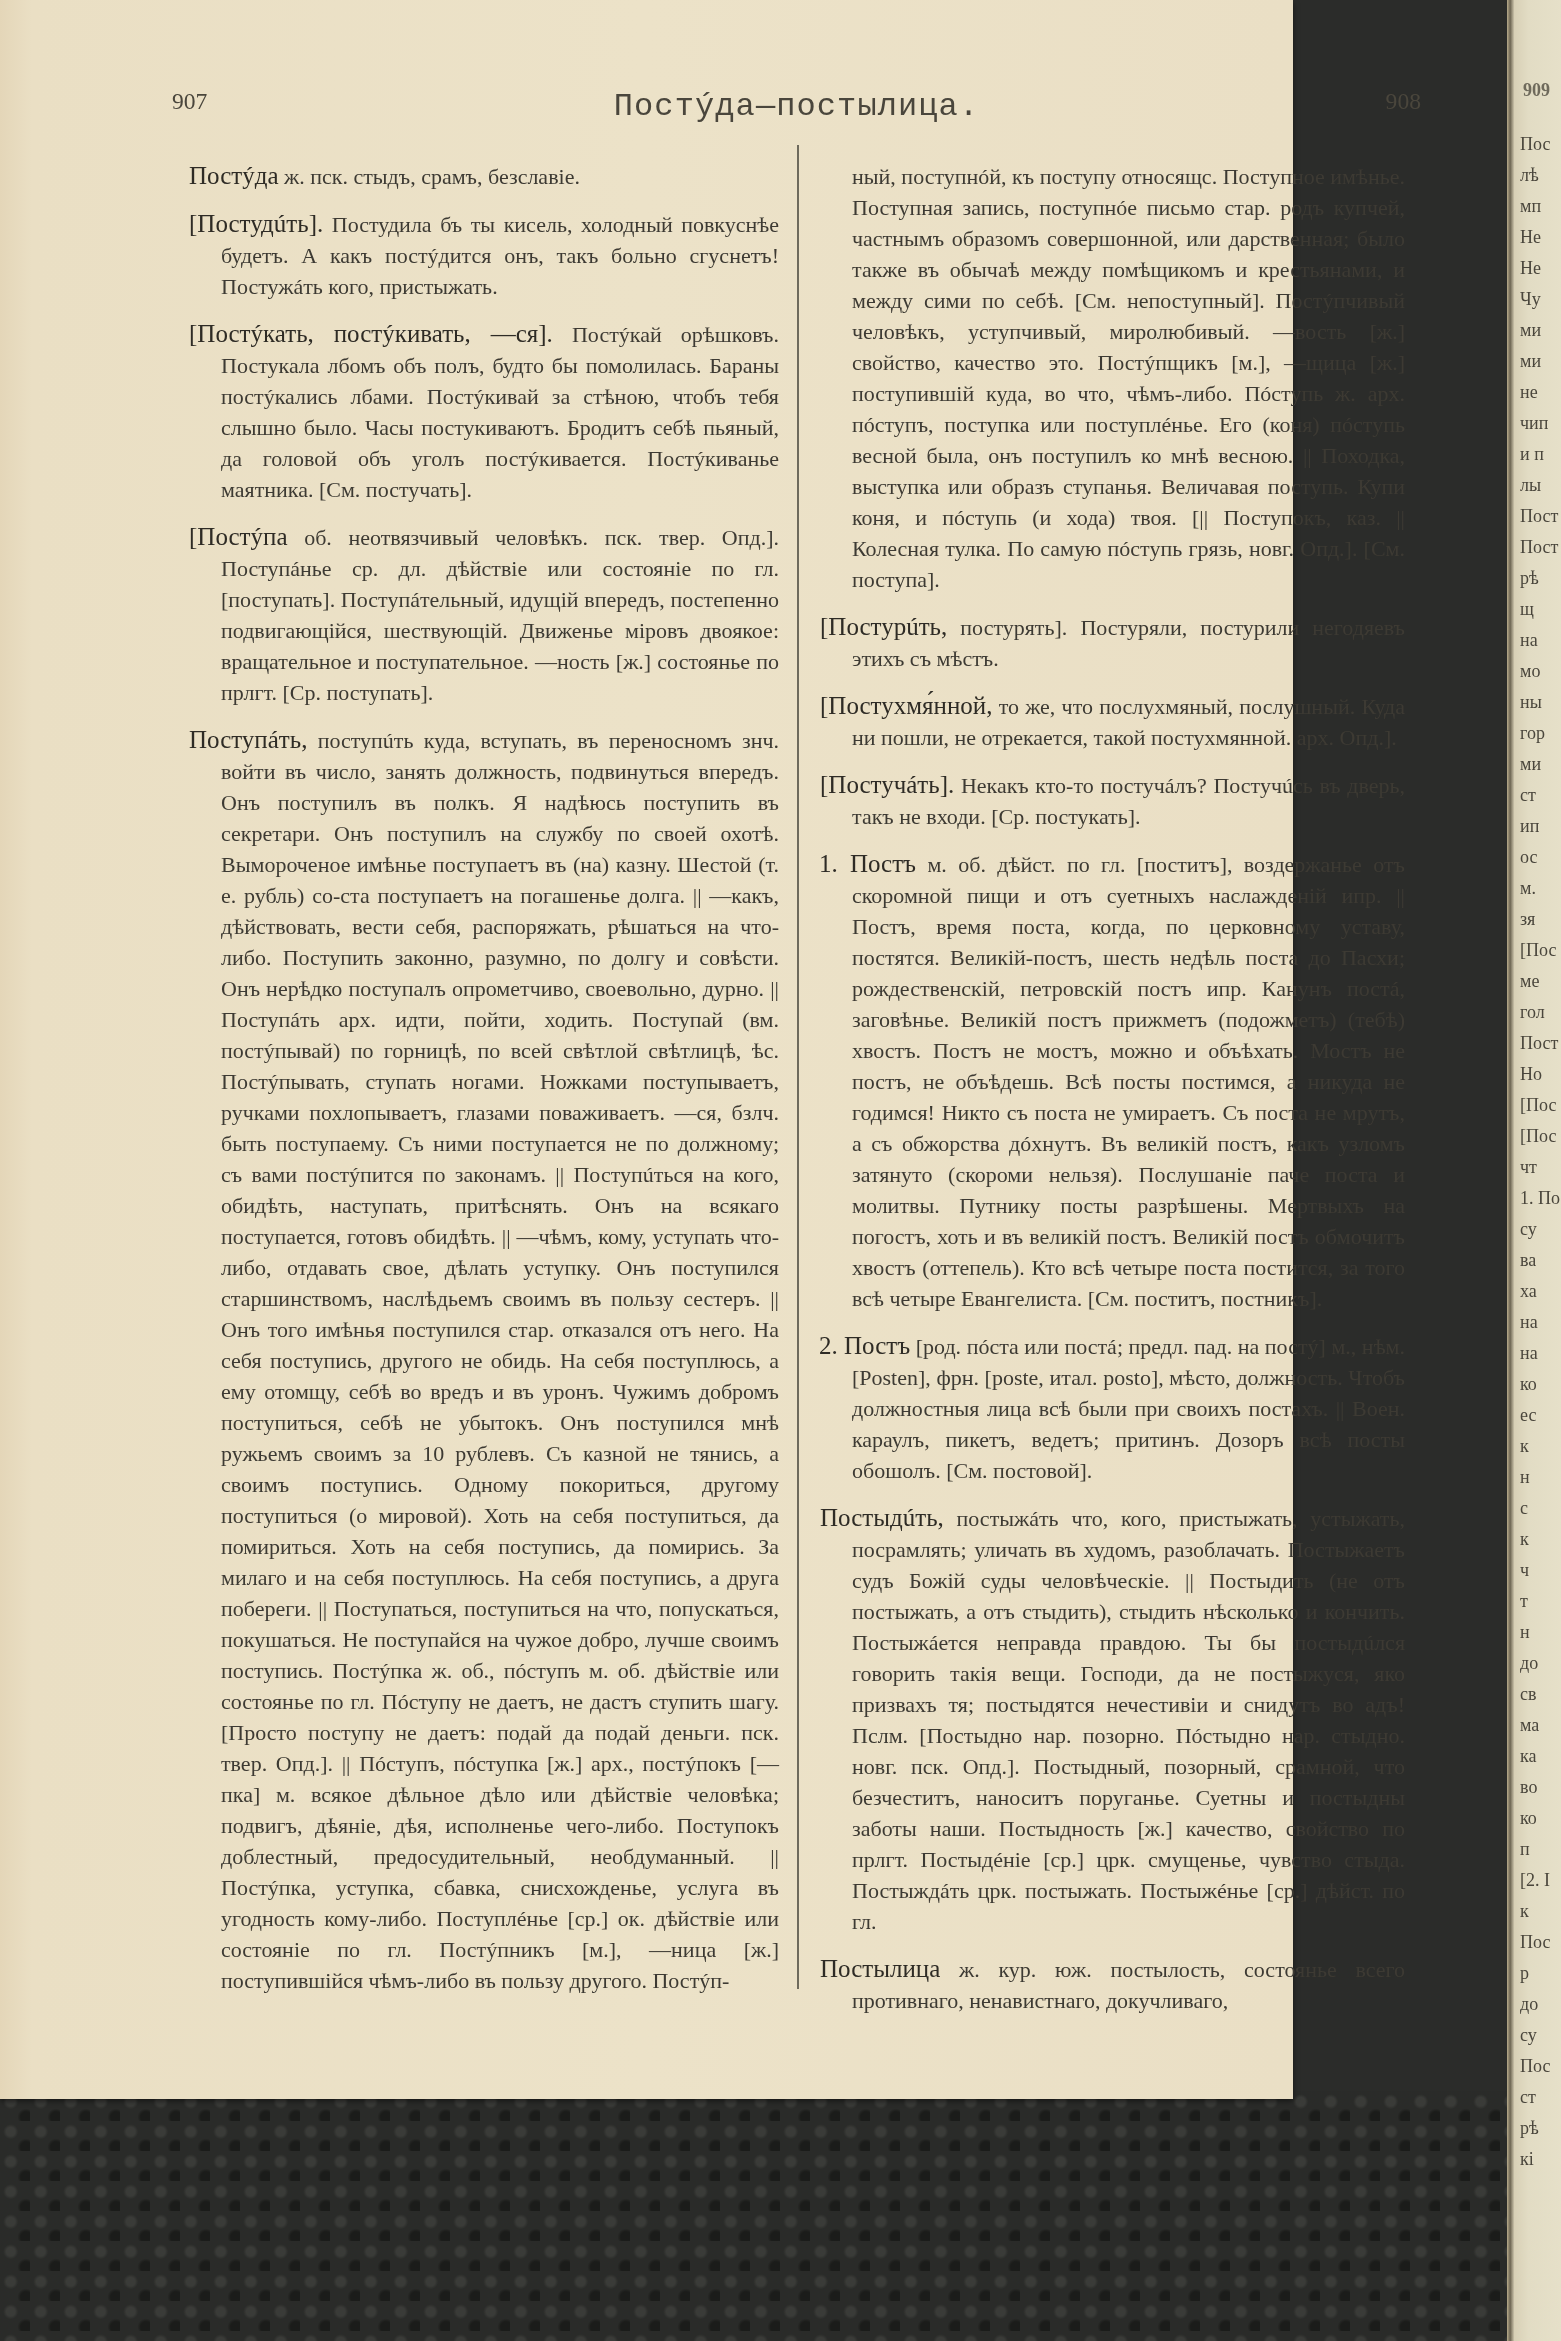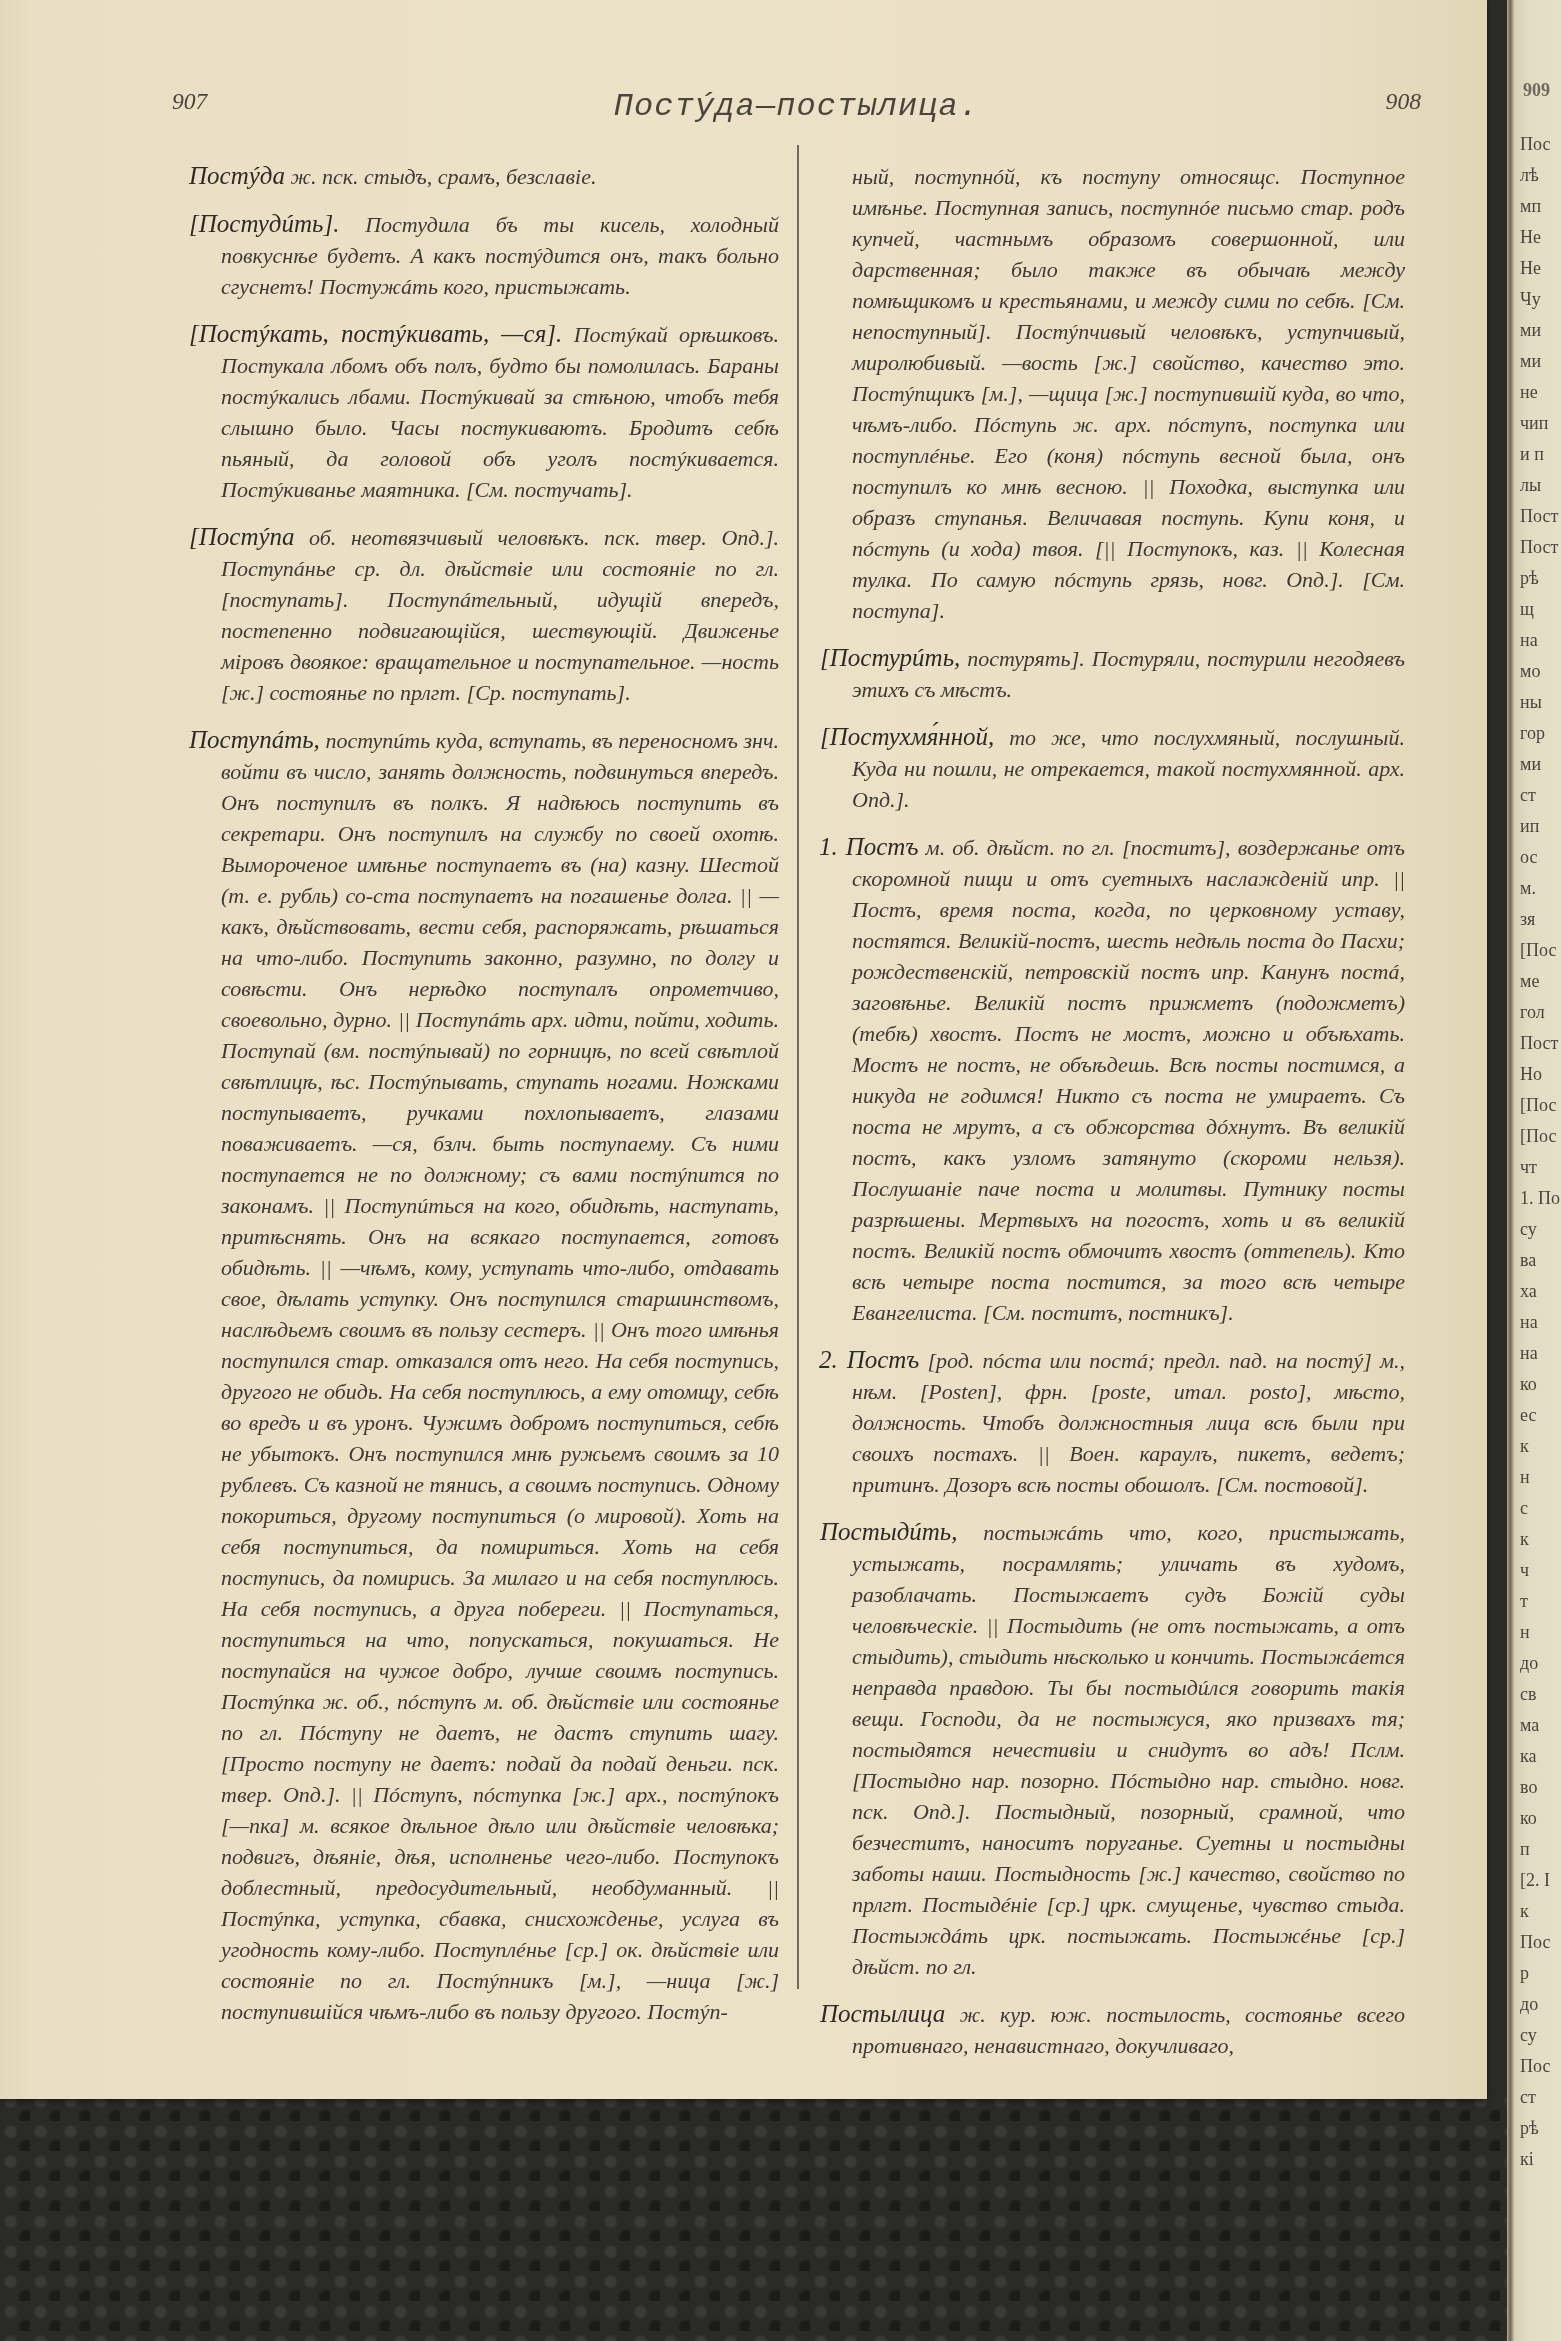--- a/index.html
+++ b/index.html
@@ -9,24 +9,23 @@
     font-family:"Liberation Serif", "DejaVu Serif", serif;
   }
   .backdrop {
     position:absolute; left:0; top:2091px; width:1561px; height:251px;
     background:
       radial-gradient(circle at 10.7px 10.7px, #3a3b38 4.3px, transparent 7.5px) 0 0/30px 30px,
       radial-gradient(circle at 26px 26px, #1b1c1a 5.4px, transparent 8.6px) 0 0/30px 30px,
       #2a2b29;
   }
   .paper {
-    position:absolute; left:0; top:0; width:1487px; height:2099px;
+    position:absolute; left:0; top:0; width:1293px; height:2099px;
     background:linear-gradient(90deg,#e4d6b8 0px,#eadfc4 32px,#ece2c8 643px,#eadfc5 1287px,#e2d5b6 1501px);
     box-shadow: 0 3.2px 5.4px rgba(0,0,0,.5);
-    font-style: italic;
   }
   .next-page {
     position:absolute; left:1507px; top:0; width:55px; height:2342px;
     background:linear-gradient(90deg,#b9ac8c 0px,#6d6552 3.2px,#d8d0b6 7.5px,#e2dcc4 21.4px,#e6e0c9 55px);
     overflow:hidden;
   }
   .next-page .frag-num {
     position:absolute; left:16px; top:80px; font-size:18px; color:#6f6a5c;
     font-family:"Liberation Serif", serif;
     font-weight:bold;
@@ -146,19 +145,20 @@
     <p class="entry"><span class="hw">[Постýпа</span><span> об. неотвязчивый человѣкъ. пск. твер. Опд.]. Поступáнье ср. дл. дѣйствіе или состояніе по гл. [поступать]. Поступáтельный, идущій впередъ, постепенно подвигающійся, шествующій. Движенье міровъ двоякое: вращательное и поступательное. —ность [ж.] состоянье по прлгт. [Ср. поступать].</span></p>
     <p class="entry"><span class="hw">Поступáть,</span><span> поступúть куда, вступать, въ переносномъ знч. войти въ число, занять должность, подвинуться впередъ. Онъ поступилъ въ полкъ. Я надѣюсь поступить въ секретари. Онъ поступилъ на службу по своей охотѣ. Вымороченое имѣнье поступаетъ въ (на) казну. Шестой (т. е. рубль) со-ста поступаетъ на погашенье долга. || —какъ, дѣйствовать, вести себя, распоряжать, рѣшаться на что-либо. Поступить законно, разумно, по долгу и совѣсти. Онъ нерѣдко поступалъ опрометчиво, своевольно, дурно. || Поступáть арх. идти, пойти, ходить. Поступай (вм. постýпывай) по горницѣ, по всей свѣтлой свѣтлицѣ, ѣс. Постýпывать, ступать ногами. Ножками поступываетъ, ручками похлопываетъ, глазами поваживаетъ. —ся, бзлч. быть поступаему. Съ ними поступается не по должному; съ вами постýпится по законамъ. || Поступúться на кого, обидѣть, наступать, притѣснять. Онъ на всякаго поступается, готовъ обидѣть. || —чѣмъ, кому, уступать что-либо, отдавать свое, дѣлать уступку. Онъ поступился старшинствомъ, наслѣдьемъ своимъ въ пользу сестеръ. || Онъ того имѣнья поступился стар. отказался отъ него. На себя поступись, другого не обидь. На себя поступлюсь, а ему отомщу, себѣ во вредъ и въ уронъ. Чужимъ добромъ поступиться, себѣ не убытокъ. Онъ поступился мнѣ ружьемъ своимъ за 10 рублевъ. Съ казной не тянись, а своимъ поступись. Одному покориться, другому поступиться (о мировой). Хоть на себя поступиться, да помириться. Хоть на себя поступись, да помирись. За милаго и на себя поступлюсь. На себя поступись, а друга побереги. || Поступаться, поступиться на что, попускаться, покушаться. Не поступайся на чужое добро, лучше своимъ поступись. Постýпка ж. об., пóступъ м. об. дѣйствіе или состоянье по гл. Пóступу не даетъ, не дастъ ступить шагу. [Просто поступу не даетъ: подай да подай деньги. пск. твер. Опд.]. || Пóступъ, пóступка [ж.] арх., постýпокъ [—пка] м. всякое дѣльное дѣло или дѣйствіе человѣка; подвигъ, дѣяніе, дѣя, исполненье чего-либо. Поступокъ доблестный, предосудительный, необдуманный. || Постýпка, уступка, сбавка, снисхожденье, услуга въ угодность кому-либо. Поступлéнье [ср.] ок. дѣйствіе или состояніе по гл. Постýпникъ [м.], —ница [ж.] поступившійся чѣмъ-либо въ пользу другого. Постýп-</span></p>
   </div>
 
   <div class="divider"></div>
 
   <div class="column col-right">
     <p class="entry" style="text-indent:0;padding-left:32px;"><span class="hw"></span><span>ный, поступнóй, къ поступу относящс. Поступное имѣнье. Поступная запись, поступнóе письмо стар. родъ купчей, частнымъ образомъ совершонной, или дарственная; было также въ обычаѣ между помѣщикомъ и крестьянами, и между сими по себѣ. [См. непоступный]. Постýпчивый человѣкъ, уступчивый, миролюбивый. —вость [ж.] свойство, качество это. Постýпщикъ [м.], —щица [ж.] поступившій куда, во что, чѣмъ-либо. Пóступь ж. арх. пóступъ, поступка или поступлéнье. Его (коня) пóступь весной была, онъ поступилъ ко мнѣ весною. || Походка, выступка или образъ ступанья. Величавая поступь. Купи коня, и пóступь (и хода) твоя. [|| Поступокъ, каз. || Колесная тулка. По самую пóступь грязь, новг. Опд.]. [См. поступа].</span></p>
     <p class="entry"><span class="hw">[Постурúть,</span><span> постурять]. Постуряли, постурили негодяевъ этихъ съ мѣстъ.</span></p>
     <p class="entry"><span class="hw">[Постухмя́нной,</span><span> то же, что послухмяный, послушный. Куда ни пошли, не отрекается, такой постухмянной. арх. Опд.].</span></p>
+    <p class="entry"><span class="hw">[Постучáть].</span><span> Некакъ кто-то постучáлъ? Постучúсь въ дверь, такъ не входи. [Ср. постукать].</span></p>
     <p class="entry numbered"><span class="hw">1. Постъ</span><span> м. об. дѣйст. по гл. [поститъ], воздержанье отъ скоромной пищи и отъ суетныхъ наслажденій ипр. || Постъ, время поста, когда, по церковному уставу, постятся. Великій-постъ, шесть недѣль поста до Пасхи; рождественскій, петровскій постъ ипр. Канунъ постá, заговѣнье. Великій постъ прижметъ (подожметъ) (тебѣ) хвостъ. Постъ не мостъ, можно и объѣхать. Мостъ не постъ, не объѣдешь. Всѣ посты постимся, а никуда не годимся! Никто съ поста не умираетъ. Съ поста не мрутъ, а съ обжорства дóхнутъ. Въ великій постъ, какъ узломъ затянуто (скороми нельзя). Послушаніе паче поста и молитвы. Путнику посты разрѣшены. Мертвыхъ на погостъ, хоть и въ великій постъ. Великій постъ обмочитъ хвостъ (оттепель). Кто всѣ четыре поста постится, за того всѣ четыре Евангелиста. [См. поститъ, постникъ].</span></p>
     <p class="entry numbered"><span class="hw">2. Постъ</span><span> [род. пóста или постá; предл. пад. на постý] м., нѣм. [Posten], фрн. [poste, итал. posto], мѣсто, должность. Чтобъ должностныя лица всѣ были при своихъ постахъ. || Воен. караулъ, пикетъ, ведетъ; притинъ. Дозоръ всѣ посты обошолъ. [См. постовой].</span></p>
     <p class="entry"><span class="hw">Постыдúть,</span><span> постыжáть что, кого, пристыжать, устыжать, посрамлять; уличать въ худомъ, разоблачать. Постыжаетъ судъ Божій суды человѣческіе. || Постыдить (не отъ постыжать, а отъ стыдить), стыдить нѣсколько и кончить. Постыжáется неправда правдою. Ты бы постыдúлся говорить такія вещи. Господи, да не постыжуся, яко призвахъ тя; постыдятся нечестивіи и снидутъ во адъ! Пслм. [Постыдно нар. позорно. Пóстыдно нар. стыдно. новг. пск. Опд.]. Постыдный, позорный, срамной, что безчеститъ, наноситъ поруганье. Суетны и постыдны заботы наши. Постыдность [ж.] качество, свойство по прлгт. Постыдéніе [ср.] црк. смущенье, чувство стыда. Постыждáть црк. постыжать. Постыжéнье [ср.] дѣйст. по гл.</span></p>
     <p class="entry"><span class="hw">Постылица</span><span> ж. кур. юж. постылость, состоянье всего противнаго, ненавистнаго, докучливаго,</span></p>
   </div>
 </div>
 
 
 </body></html>

